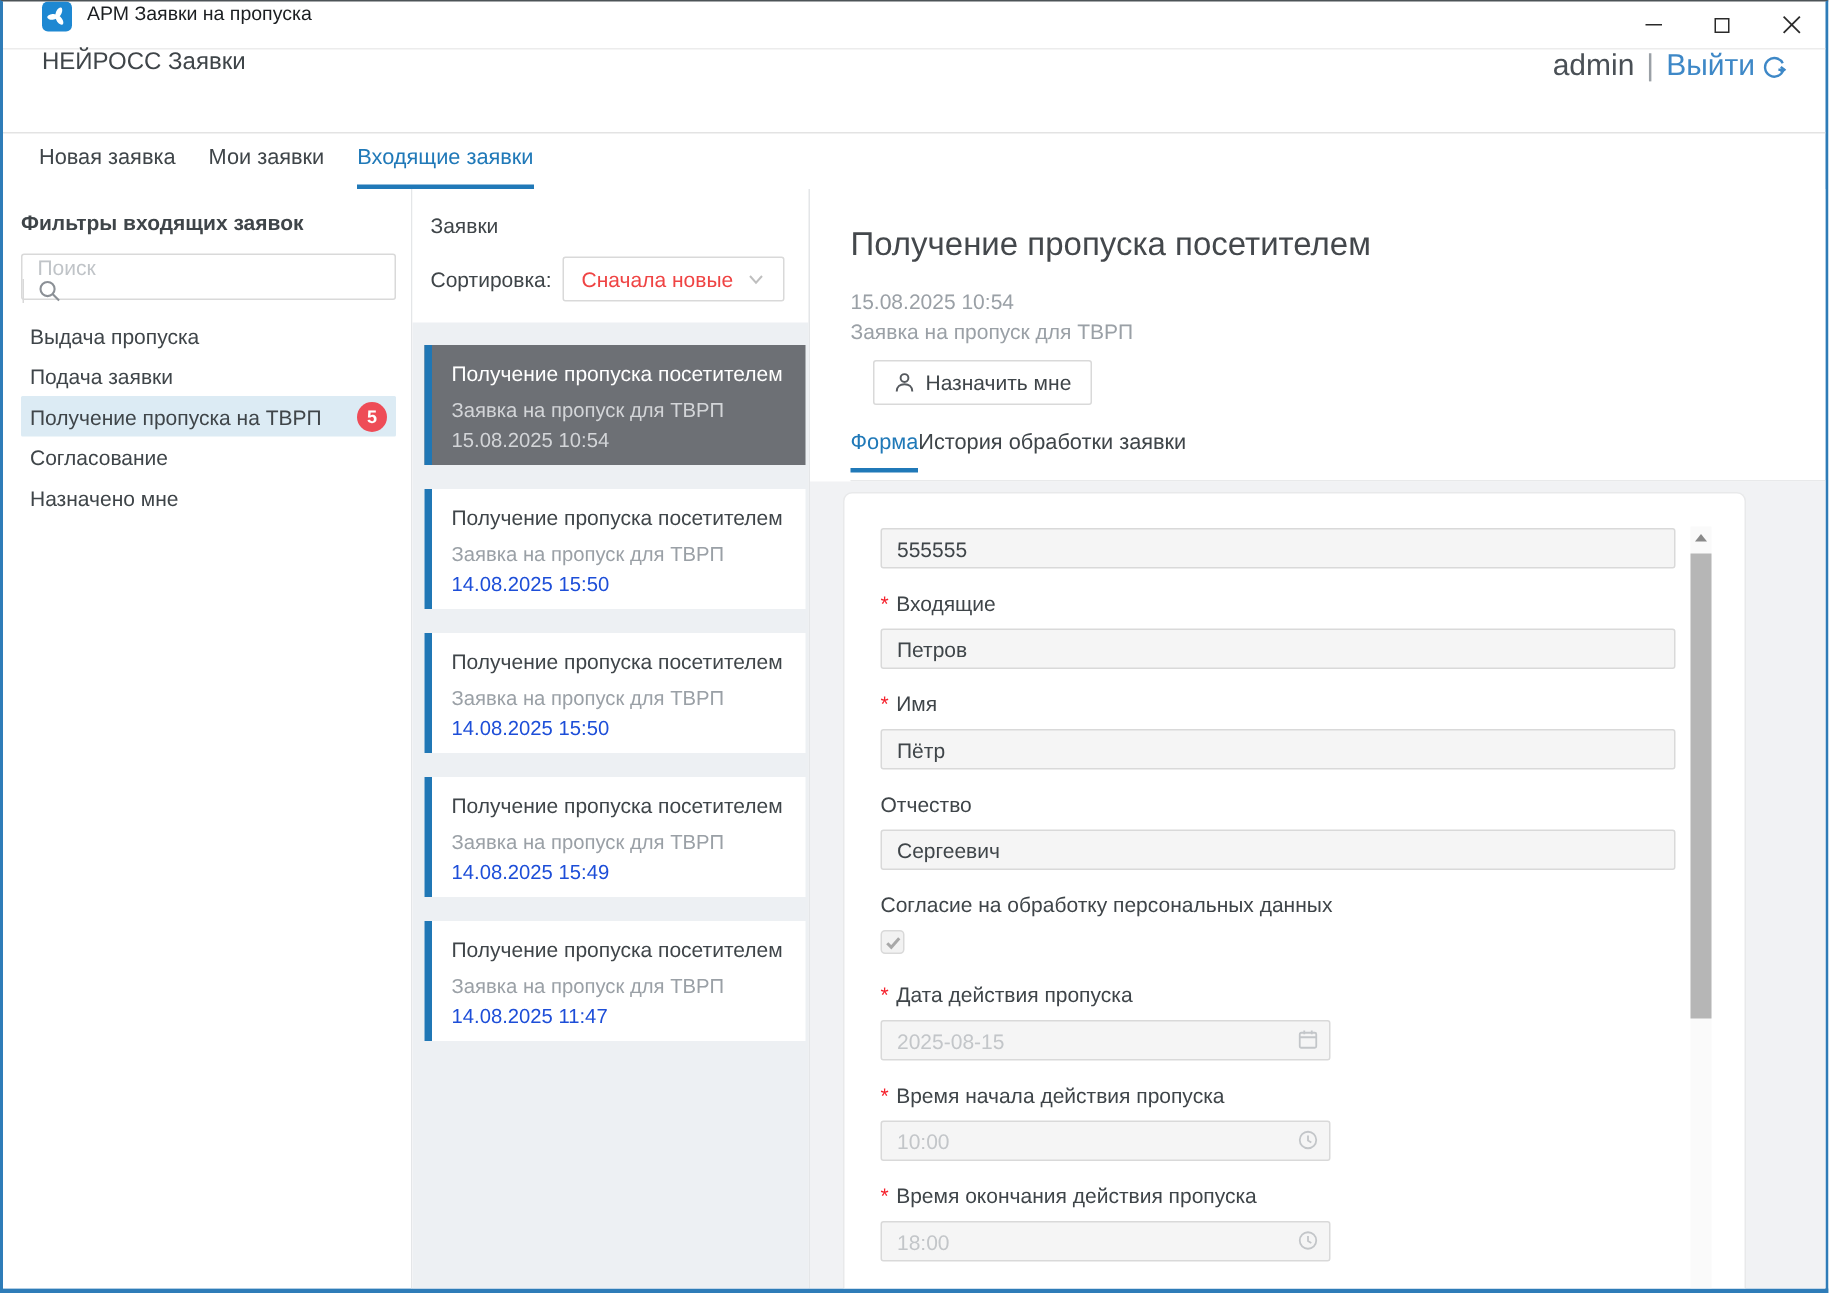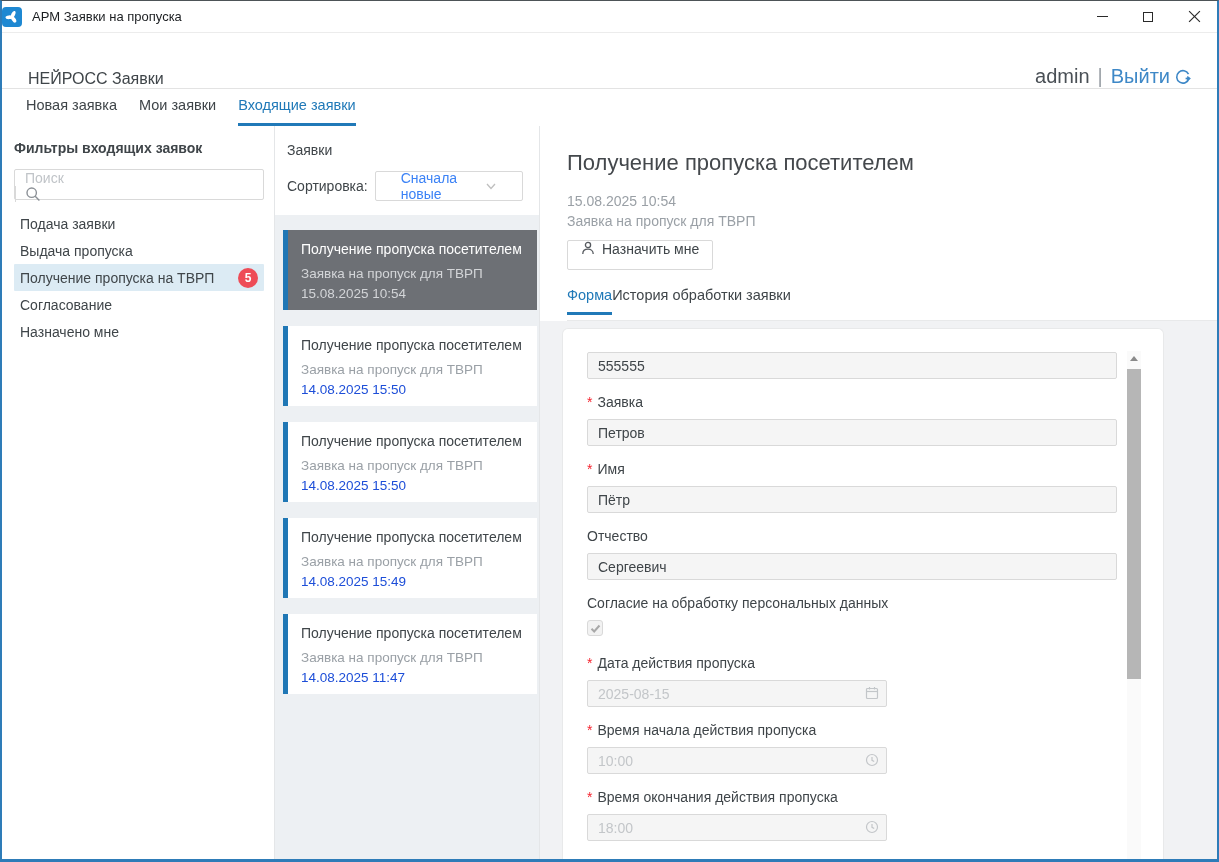--- a/index.html
+++ b/index.html
@@ -7,32 +7,32 @@
   body { font-family: "Liberation Sans", "DejaVu Sans", sans-serif; background:#fff; }
 
   .window {
     width:1219px; height:862px; background:#fff; position:relative; overflow:hidden;
     border-left:2px solid #2e7cb8; border-right:2px solid #2e7cb8;
     border-bottom:3px solid #2e7cb8; border-top:1px solid #4d5357;
     display:flex; flex-direction:column;
   }
 
   
-  .titlebar { height:32px; display:flex; align-items:center; flex:none;
-    border-bottom:1px solid #ececec; }
+  .titlebar { height:32px; display:flex; flex:none;
+    border-bottom:1px solid #ececec; padding-left:26px; }
   .app-icon { width:20px; height:20px; border-radius:4px; background:#1e88d2; flex:none;
     display:flex; align-items:center; justify-content:center; }
   .titlebar-title { font-size:13px; color:#1b1e21; margin-left:10px; flex:1; }
   .win-controls { display:flex; height:100%; }
   .win-btn { width:46px; height:100%; display:flex; align-items:center; justify-content:center; color:#2a2a2a; }
   .glyph-min { width:11px; height:1px; background:#2a2a2a; }
   .glyph-max { width:10px; height:10px; border:1px solid #2a2a2a; }
 
   
-  .appheader { height:56px; flex:none; display:flex; align-items:flex-end;
+  .appheader { height:56px; flex:none; display:flex; align-items:flex-start;
     padding:0 26px; border-bottom:1px solid #e3e3e3; }
   .brand { font-size:16px; color:#3f4549; }
   .header-right { margin-left:auto; display:flex; align-items:center; font-size:20px; }
   .user-name { color:#4a5056; }
   .user-sep { color:#9aa0a6; margin:0 8px; }
   .logout { color:#3e88c7; display:flex; align-items:center; gap:5px; cursor:pointer; }
 
   
   .navtabs { height:37px; flex:none; display:flex; align-items:stretch; padding-left:24px; gap:22px; }
   .navtab { font-size:14.5px; color:#3f4549; display:flex; align-items:center;
@@ -58,41 +58,41 @@
   .filter-badge { margin-left:auto; min-width:20px; height:20px; border-radius:10px; background:#ee4c57;
     color:#fff; font-size:12px; font-weight:bold; display:flex; align-items:center; justify-content:center; padding:0 5px; }
 
   
   .listcol { width:265px; flex:none; border-right:1px solid #e4e6e8; display:flex; flex-direction:column; background:#fff; }
   .listcol-head { padding:16px 12px 14px 12px; flex:none; }
   .listcol-title { font-size:14px; color:#3f4549; }
   .sort-row { margin-top:13px; display:flex; align-items:center; }
   .sort-label { font-size:14px; color:#3f4549; margin-right:7px; }
   .sort-select { width:148px; height:30px; border:1px solid #d9d9d9; border-radius:2px; background:#fff;
-    display:flex; align-items:center; padding:0 25px; font-size:14px; color:#3b82f6; cursor:pointer; }
+    display:flex; align-items:center; padding:0 12px; font-size:14px; color:#ef4444; cursor:pointer; }
   .sort-chevron { margin-left:auto; color:#bfbfbf; display:flex; }
   .cards { flex:1; background:#edf0f3; padding:15px 4px 10px 8px; overflow:hidden; }
   .card { width:254px; height:80px; background:#fff; border-left:5px solid #2077b5; margin-bottom:16px;
     padding:11px 10px 0 13px; cursor:pointer; }
   .card-title { font-size:14px; color:#3f4549; }
   .card-sub { font-size:13.5px; color:#9aa0a6; margin-top:9px; }
   .card-date { font-size:13.5px; color:#1d4ed8; margin-top:5px; }
   .card.selected { background:#6d7075; }
   .card.selected .card-title { color:#ffffff; }
   .card.selected .card-sub, .card.selected .card-date { color:#d3d5d8; }
 
   
   .detail { flex:1; display:flex; flex-direction:column; min-width:0; background:#fff; }
   .detail-head { padding:24px 0 0 27px; flex:none; }
   .detail-title { font-size:22px; color:#44484c; }
   .detail-date { font-size:14px; color:#9aa0a6; margin-top:15px; line-height:20px; }
   .detail-sub { font-size:14px; color:#9aa0a6; line-height:20px; }
-  .assign-btn { margin-top:9px; height:30px; display:inline-flex; gap:7px;
+  .assign-btn { margin-top:9px; height:30px; display:inline-flex; align-items:center; gap:7px;
     border:1px solid #d9d9d9; border-radius:2px; background:#fff; padding:0 13px;
-    font-size:14px; color:#3f4549; font-family:inherit; cursor:pointer; }
+    font-size:14px; color:#3f4549; font-family:inherit; cursor:pointer;margin-left:15px; }
   .assign-btn svg { color:#55595e; }
   .detail-tabs { display:flex; margin-top:17px; }
   .detail-tab { font-size:14.5px; color:#3f4549; padding-bottom:9px; border-bottom:3px solid transparent; cursor:pointer; }
   .detail-tab.active { color:#2079b8; border-bottom-color:#2079b8; }
   .detail-divider { height:1px; background:#e8e9ea; margin-top:5px; }
   .detail-body { flex:1; background:#f1f2f4; padding:7px 0 0 22px; min-height:0; }
   .form-card { width:602px; height:100%; background:#fff; border:1px solid #e8e9ea; border-bottom:none;
     border-radius:6px 6px 0 0; position:relative; overflow:hidden; }
   .form-scroll { position:absolute; inset:0; padding:23px 0 0 24px; overflow:hidden; }
 
@@ -175,24 +175,24 @@
         <input type="text" placeholder="Поиск" style="">
         <div class="search-icon-box">
           <svg width="16" height="16" viewBox="0 0 16 16" fill="none" stroke="currentColor" stroke-width="1.4">
             <circle cx="6.7" cy="6.7" r="4.7"></circle>
               <line x1="10.2" y1="10.2" x2="14.4" y2="14.4"></line>
           </svg>
         </div>
       </div>
       <div class="filter-list">
         <div class="filter-item">
+          <span>Выдача пропуска</span>
+        </div>
+        <div class="filter-item">
           <span>Подача заявки</span>
-        </div>
-        <div class="filter-item">
-          <span>Выдача пропуска</span>
         </div>
         <div class="filter-item selected">
           <span>Получение пропуска на ТВРП</span>
           <span class="filter-badge">5</span>
         </div>
         <div class="filter-item">
           <span>Согласование</span>
         </div>
         <div class="filter-item">
           <span>Назначено мне</span>
@@ -266,21 +266,21 @@
       <div class="detail-body">
         <div class="form-card">
           <div class="form-scroll">
 
             <div class="field">
               <input class="tinput" type="text" readonly="" value="555555" style="">
             </div>
 
             <div class="field">
               <div class="field-label">
-                <span class="req">*</span><span>Заявка</span>
+                <span class="req">*</span><span>Входящие</span>
               </div>
               <input class="tinput" type="text" readonly="" value="Петров" style="">
             </div>
 
             <div class="field">
               <div class="field-label">
                 <span class="req">*</span><span>Имя</span>
               </div>
               <input class="tinput" type="text" readonly="" value="Пётр" style="">
             </div>

